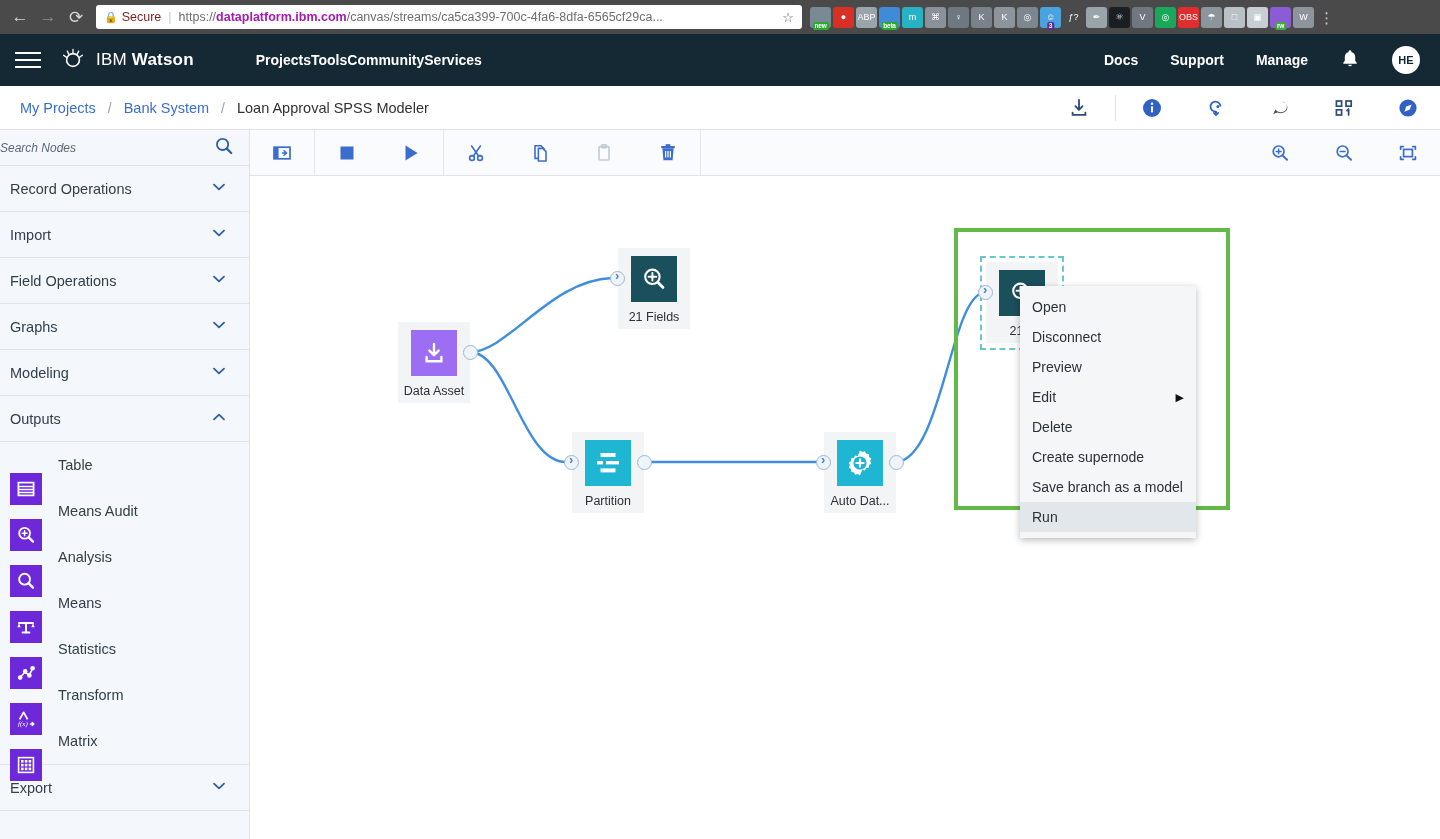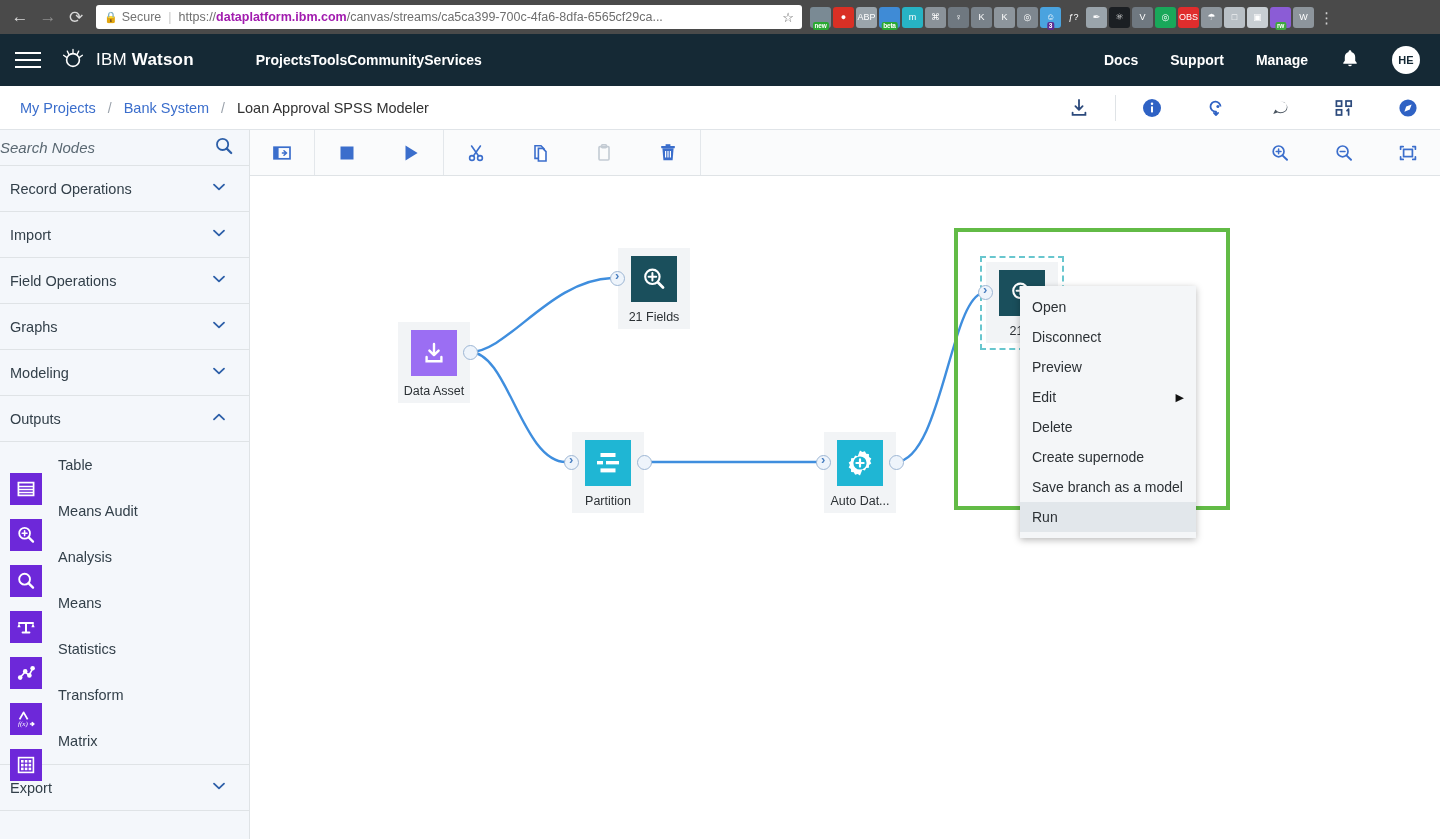--- a/index.html
+++ b/index.html
@@ -29,21 +29,21 @@
     height: 24px;
     background: #ffffff;
     border-radius: 3px;
     display: flex; align-items: center;
     padding: 0 8px;
     margin-left: 6px;
     font-size: 12.5px;
     overflow: hidden;
   }
   .lock-ico { color: #0a7a28; font-size: 11px; margin-right: 4px; }
-  .secure-txt { color: #737373; font-size: 12.5px; margin-right: 7px; }
+  .secure-txt { color: #7f1d1d; font-size: 12.5px; margin-right: 7px; }
   .url-sep { color: #c9c9c9; margin-right: 7px; }
   .url { white-space: nowrap; overflow: hidden; color: #6e6e6e; font-size: 12.5px; }
   .url b { color: #a21caf; font-weight: 700; }
   .url .sch { color: #6e6e6e; }
   .star { margin-left: auto; color: #5f5f5f; font-size: 13px; padding-left: 8px; }
   .ext-tray { display: flex; align-items: center; gap: 2px; margin-left: 8px; }
   .ext {
     width: 21px; height: 21px;
     border-radius: 3px;
     display: flex; align-items: center; justify-content: center;
@@ -111,21 +111,21 @@
     display: flex; flex-direction: column;
     overflow: hidden;
   }
   .search-row {
     height: 36px; display: flex; align-items: center;
     padding: 0 14px 0 0; border-bottom: 1px solid #dfe3e6;
     background: #f4f7fb;
   }
   .search-input {
     border: none; outline: none; background: transparent;
-    font-size: 15px; font-style: italic; color: #5a6872;
+    font-size: 12px; font-style: italic; color: #5a6872;
     font-family: "Liberation Sans", sans-serif;
     flex: 1; padding-left: 0px; margin-left: 0;
   }
   .search-input::placeholder { color: #5a6872; font-style: italic; }
   .cat-row {
     height: 46px; flex: 0 0 46px;
     display: flex; align-items: center; justify-content: space-between;
     padding: 0 22px 0 10px;
     border-bottom: 1px solid #dfe3e6;
     background: #f4f7fb;

